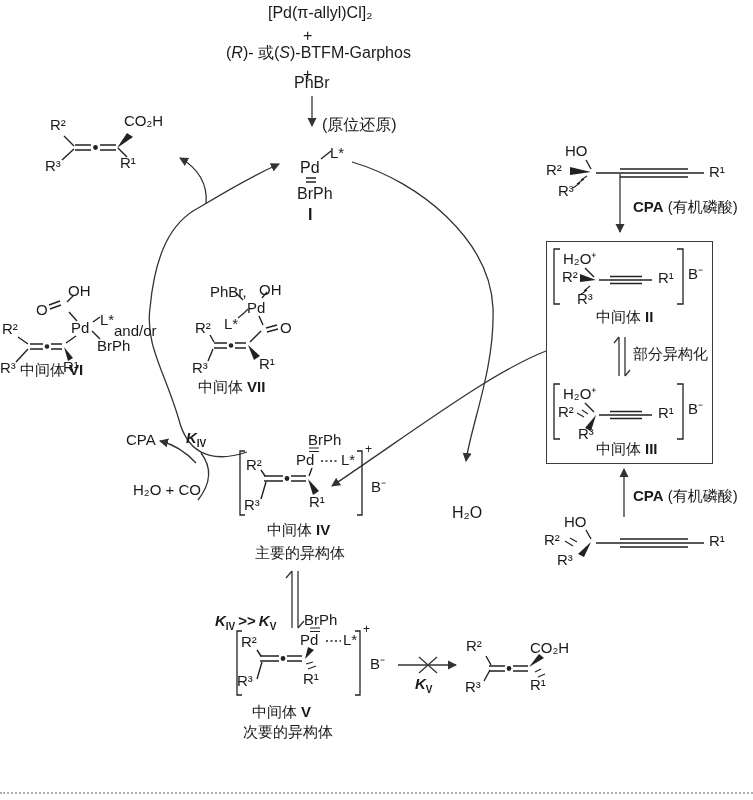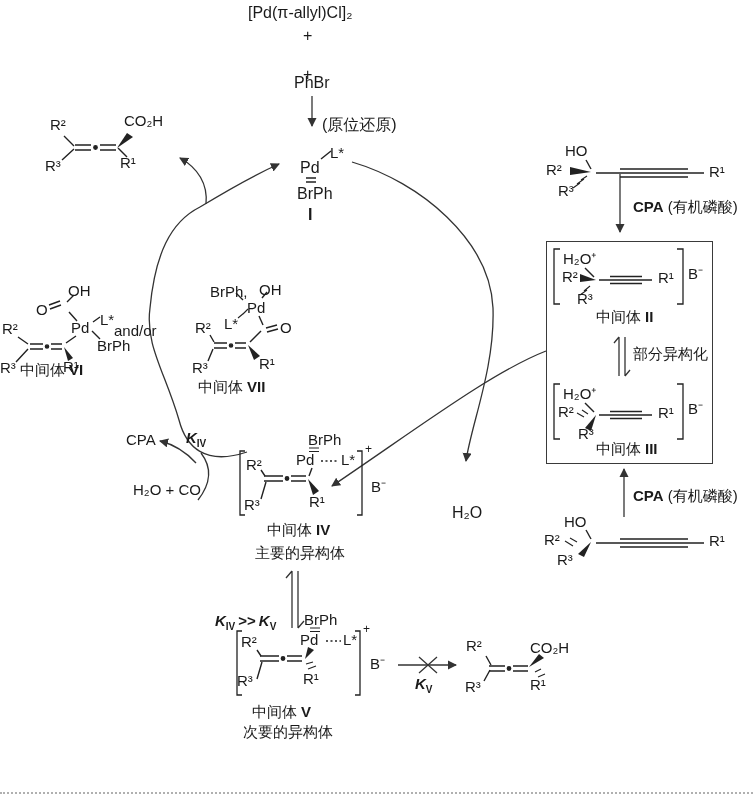--- a/index.html
+++ b/index.html
@@ -146,22 +146,23 @@
         <path d="M214 343 L227 343 M214 348 L227 348 M235 343 L246 343 M235 348 L246 348"></path>
         <circle cx="231" cy="345.5" r="1.6" fill="#222"></circle>
         <path d="M210 335 L214 342 M208 361 L213 349"></path>
         <polygon points="248,345 260,356 254,360" fill="#222" stroke="none"></polygon>
       </g>
     </g>
   </svg>
 
   <div class="box"></div>
 
-  <span class="lbl t16" style="left:248px;top:4px">[Pd(π-allyl)Cl]₂</span>
+  <span class="lbl t16" style="left:268px;top:4px">[Pd(π-allyl)Cl]₂</span>
   <span class="lbl t16" style="left:303px;top:27px">+</span>
+  <span class="lbl t16" style="left:226px;top:44px"><span>(</span><span class="i">R</span><span>)- 或(</span><span class="i">S</span><span>)-BTFM-Garphos</span></span>
   <span class="lbl t16" style="left:303px;top:66px">+</span>
   <span class="lbl t16" style="left:294px;top:74px">PhBr</span>
   <span class="lbl t16" style="left:322px;top:116px">(原位还原)</span>
 
   <span class="lbl" style="left:330px;top:145px">L*</span>
   <span class="lbl t16" style="left:300px;top:159px">Pd</span>
   <span class="lbl t16" style="left:297px;top:185px">BrPh</span>
   <span class="lbl b t16" style="left:308px;top:206px">I</span>
 
   <span class="lbl" style="left:50px;top:117px">R²</span>
@@ -237,21 +238,21 @@
   <span class="lbl" style="left:68px;top:283px">OH</span>
   <span class="lbl" style="left:36px;top:302px">O</span>
   <span class="lbl" style="left:71px;top:320px">Pd</span>
   <span class="lbl" style="left:100px;top:312px">L*</span>
   <span class="lbl" style="left:97px;top:338px">BrPh</span>
   <span class="lbl" style="left:2px;top:321px">R²</span>
   <span class="lbl" style="left:0px;top:360px">R³</span>
   <span class="lbl" style="left:63px;top:359px">R¹</span>
   <span class="lbl numlbl" style="left:20px;top:362px"><span>中间体</span><b>VI</b></span>
 
-  <span class="lbl" style="left:210px;top:284px">BrPh,</span>
+  <span class="lbl" style="left:210px;top:284px">PhBr,</span>
   <span class="lbl" style="left:259px;top:282px">OH</span>
   <span class="lbl" style="left:247px;top:300px">Pd</span>
   <span class="lbl" style="left:224px;top:316px">L*</span>
   <span class="lbl" style="left:280px;top:320px">O</span>
   <span class="lbl" style="left:195px;top:320px">R²</span>
   <span class="lbl" style="left:192px;top:360px">R³</span>
   <span class="lbl" style="left:259px;top:356px">R¹</span>
   <span class="lbl numlbl" style="left:198px;top:379px"><span>中间体</span><b>VII</b></span>
 
   <div class="dotted"></div>

